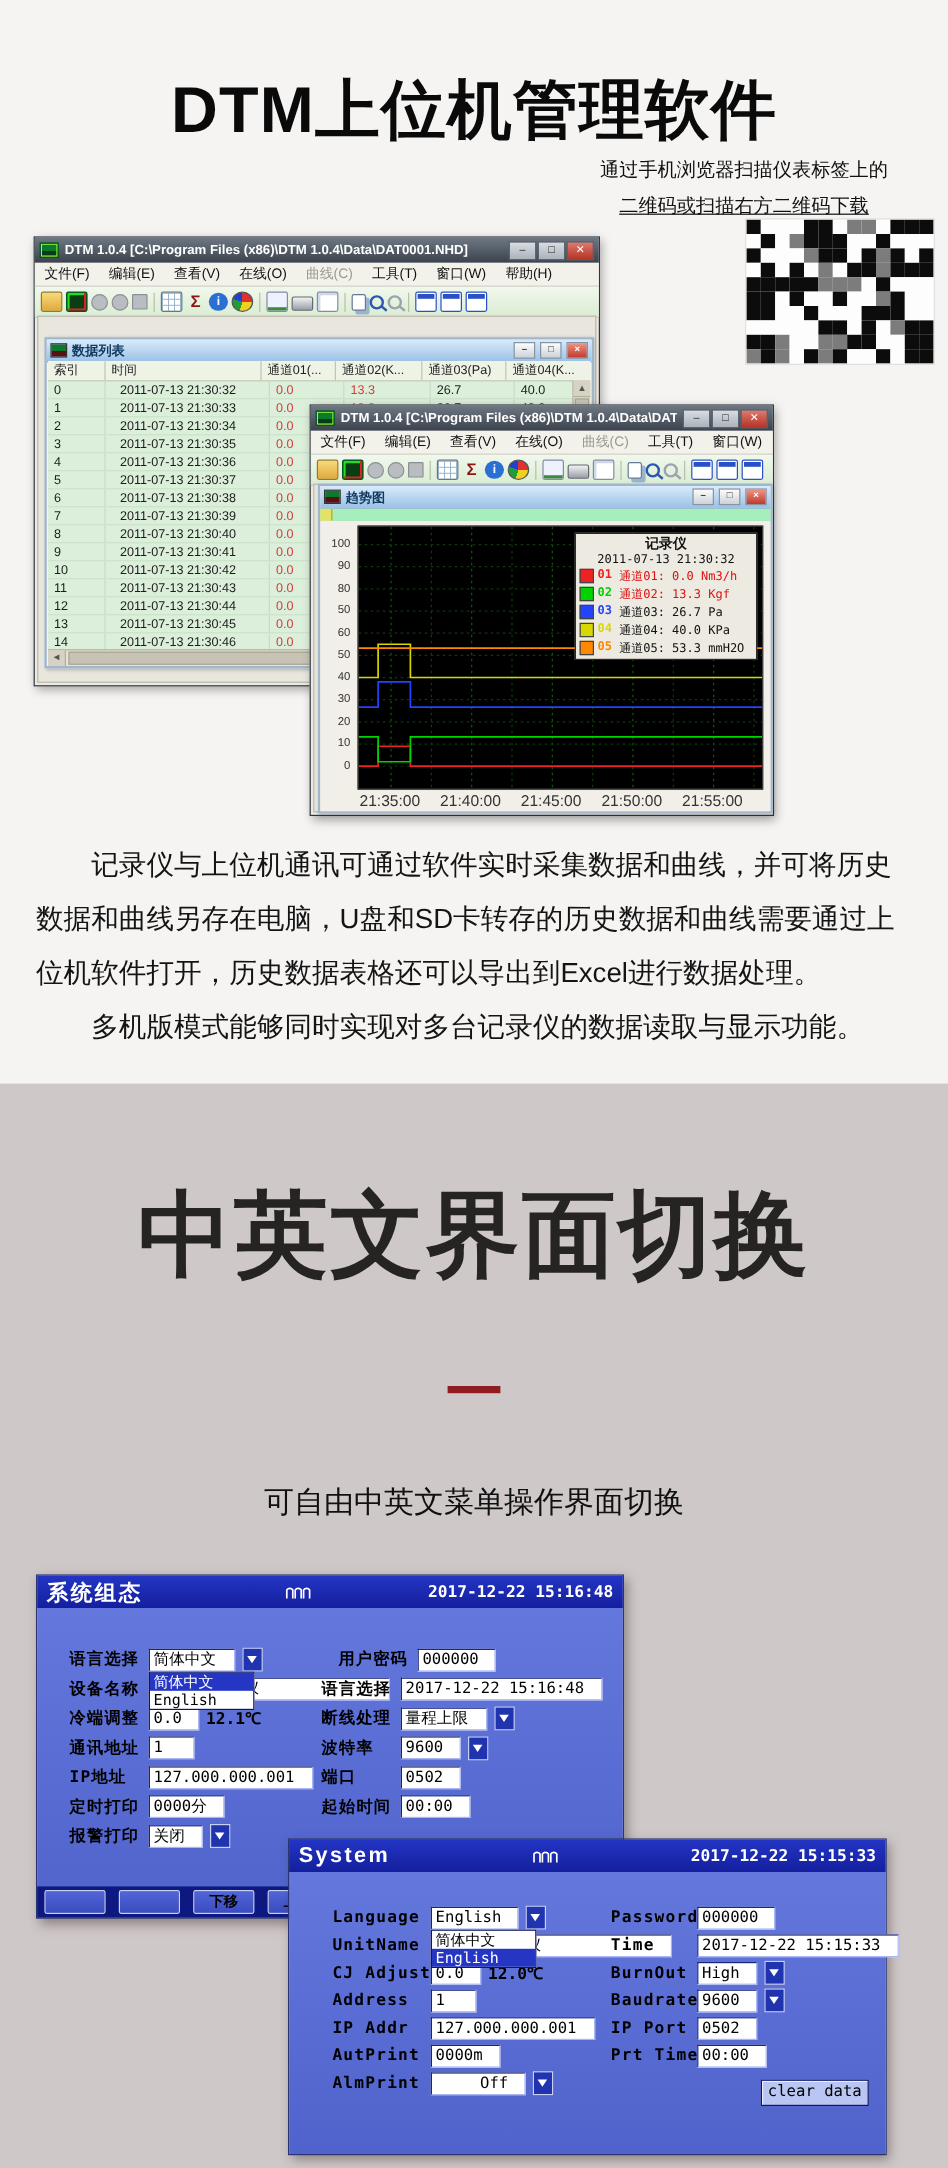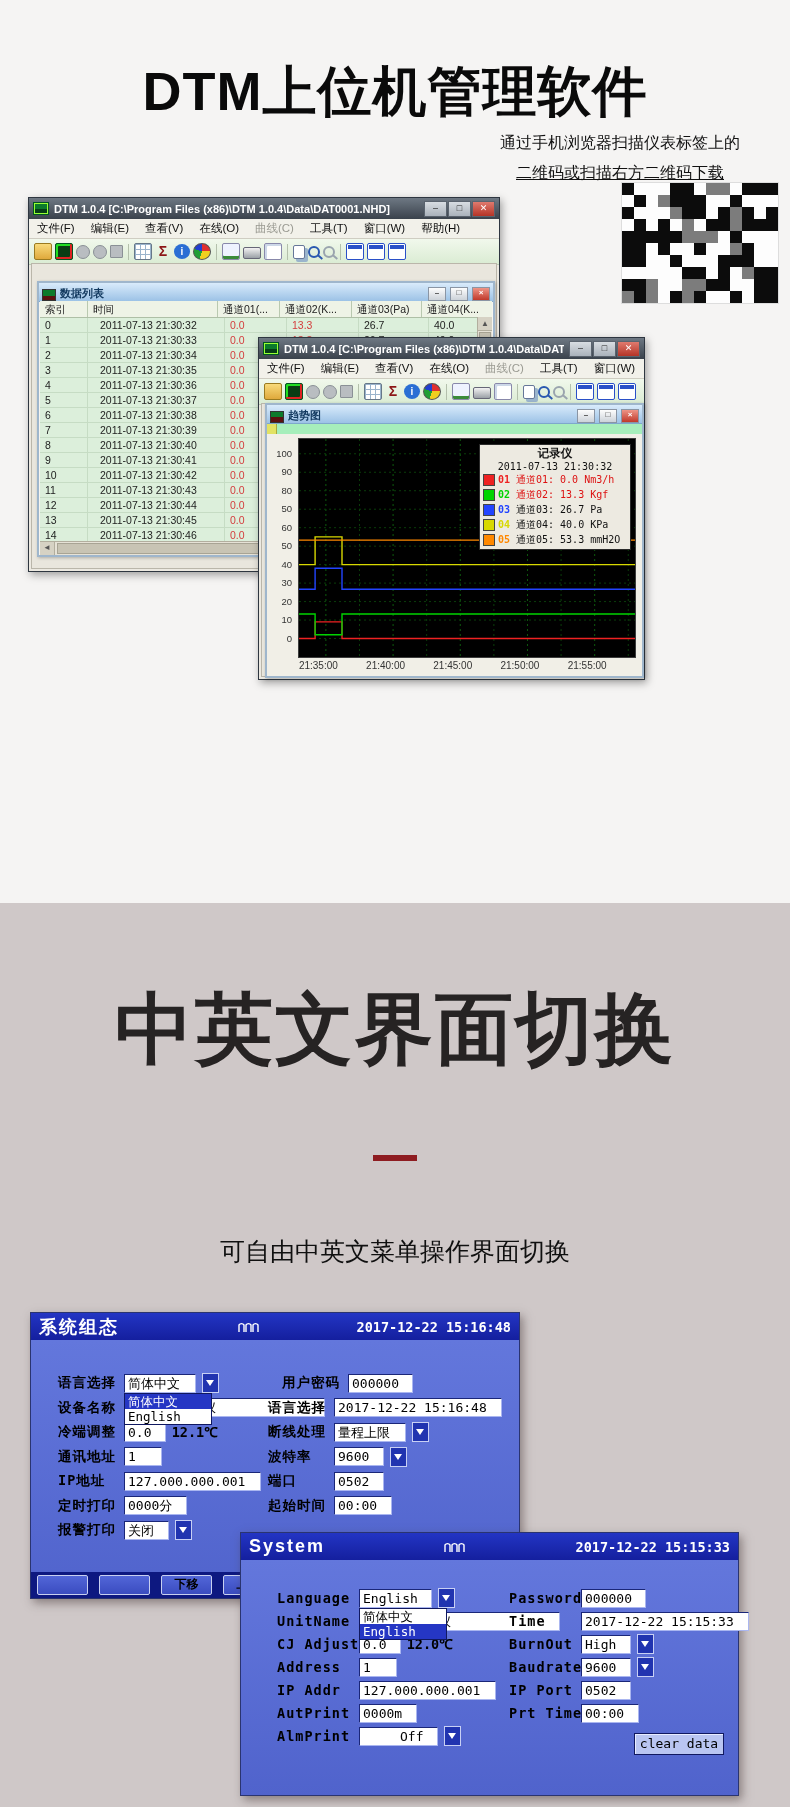--- a/index.html
+++ b/index.html
@@ -41,21 +41,21 @@
   .ti.copy{width:10px;height:12px;background:#fff;border:1px solid #679;box-shadow:3px 3px 0 #9ab4cc;}
   .ti.zoom{border:2px solid #2a58b0;border-radius:50%;width:8px;height:8px;margin-top:1px;}
   .ti.zoom::after{content:"";position:absolute;width:6px;height:2px;background:#2a58b0;right:-5px;bottom:-2px;transform:rotate(40deg);}
   .ti.zoom.dim{border-color:#9aa4ae;}  .ti.zoom.dim::after{background:#9aa4ae;}
   .ti.winarr{background:#fff;border:1px solid #2a50c8;}
   .ti.winarr::after{content:"";position:absolute;left:1px;right:1px;top:1px;height:4px;background:#2a50c8;}
   .mdi{position:absolute;left:2px;top:65px;right:2px;bottom:2px;background:#e9e6dd;border:1px solid #bab6aa;}
   .child{position:absolute;background:#f6f5ef;border:2px solid #9fb6cc;box-shadow:1px 1px 3px rgba(0,0,0,.25);}
   #child1{left:5px;top:17px;width:454px;height:272px;}
   #child2{left:3px;top:-1px;width:375px;height:271px;}
-  .ctb{height:18px;background:linear-gradient(#d9ebfb,#9cc2e6);border-bottom:1px solid #7fa8cc;display:flex;align-items:flex-end;gap:4px;padding:0 3px;font-size:11px;font-weight:bold;color:#12395f;}
+  .ctb{height:18px;background:linear-gradient(#d9ebfb,#9cc2e6);border-bottom:1px solid #7fa8cc;display:flex;align-items:center;gap:4px;padding:0 3px;font-size:11px;font-weight:bold;color:#12395f;}
   .ctb .ct{flex:1;white-space:nowrap;overflow:hidden;}
   .cicon{width:12px;height:10px;flex:none;background:linear-gradient(#0c7a2c 55%,#5a1010 55%);border:1px solid #333;}
   .cbtn{width:16px;height:12px;flex:none;background:linear-gradient(#fdfdfd,#ccd2d9);border:1px solid #8a95a4;font-size:8px;line-height:10px;text-align:center;color:#333;}
   .cbtn.close{background:linear-gradient(#ee9486,#c0392b);color:#fff;}
   
   #dtable{position:absolute;left:1px;top:18px;right:1px;bottom:13px;overflow:hidden;background:#fff;font-size:10.5px;}
   .trow{display:flex;height:14px;background:#dcefdb;border-bottom:1px solid #c6dcc4;color:#1c1c1c;}
   .trow.head{height:16px;background:#eef3e6;border-bottom:1px solid #aebfa6;color:#222;}
   .tcell{flex:none;border-right:1px solid #c6dcc4;padding:0 0 0 5px;white-space:nowrap;overflow:hidden;line-height:14px;}
   .head .tcell{line-height:16px;border-right:1px solid #b9c9b0;}
@@ -69,21 +69,21 @@
   .hscroll .hth{width:58%;background:#c8c4b4;border:1px solid #a8a494;margin:1px 2px;}
   .hscroll .sp{flex:1;}
   
   .strip{height:10px;margin:0;background:#a6eebb;border-bottom:1px solid #79c78f;position:relative;}
   .strip .yb{position:absolute;left:0;top:0;width:9px;height:100%;background:#e2e263;border-right:1px solid #aaa83a;}
   .chartwrap{position:absolute;left:0;right:0;top:29px;bottom:0;background:#f1efe7;}
   #plot{position:absolute;left:31px;top:4px;width:336px;height:218px;background:#000;border:1px solid #3c3c3c;}
   #yaxis{position:absolute;left:0;top:4px;width:29px;height:218px;}
   #yaxis div{position:absolute;right:4px;width:24px;text-align:right;font-size:9.5px;color:#333;}
   #xaxis{position:absolute;left:31px;top:226px;width:336px;height:16px;}
-  #xaxis div{position:absolute;width:52px;font-size:10px;color:#333;}
+  #xaxis div{position:absolute;width:52px;text-align:center;font-size:13px;color:#333;}
   #legend{position:absolute;right:4px;top:5px;width:150px;background:#edeae1;border:1px solid #2a2a2a;padding:1px 0 2px;}
   #legend .lt{text-align:center;font-size:11.5px;font-weight:bold;color:#111;}
   #legend .ld{text-align:center;font-size:10px;color:#111;font-family:"DejaVu Sans Mono",monospace;}
   .lgrow{display:flex;align-items:center;gap:3px;height:15px;padding:0 3px;font-size:10px;font-family:"DejaVu Sans Mono",monospace;}
   .lgrow .sq{width:10px;height:10px;border:1px solid #444;flex:none;}
   .lgrow .no{width:15px;font-weight:bold;flex:none;}
   
   #para{position:absolute;left:30px;top:698px;width:732px;font-size:23px;line-height:45px;color:#141414;}
   #para p{margin:0;text-indent:2em;}
   
@@ -591,20 +591,24 @@
               <div style="left: 68.08px;">21:40:00</div>
               <div style="left: 135.28px;">21:45:00</div>
               <div style="left: 202.48px;">21:50:00</div>
               <div style="left: 269.68px;">21:55:00</div>
             </div>
         </div>
       </div>
     </div>
   </div>
 
+  <div id="para">
+    <p>记录仪与上位机通讯可通过软件实时采集数据和曲线，并可将历史数据和曲线另存在电脑，U盘和SD卡转存的历史数据和曲线需要通过上位机软件打开，历史数据表格还可以导出到Excel进行数据处理。</p>
+    <p>多机版模式能够同时实现对多台记录仪的数据读取与显示功能。</p>
+  </div>
 
   <div id="section2">
     <h2 id="title2">中英文界面切换</h2>
     <div id="dash"></div>
     <div id="sub2">可自由中英文菜单操作界面切换</div>
   </div>
 
   <div class="scr" id="scr1">
     <div class="scr-h">
       <span class="st">系统组态</span>

